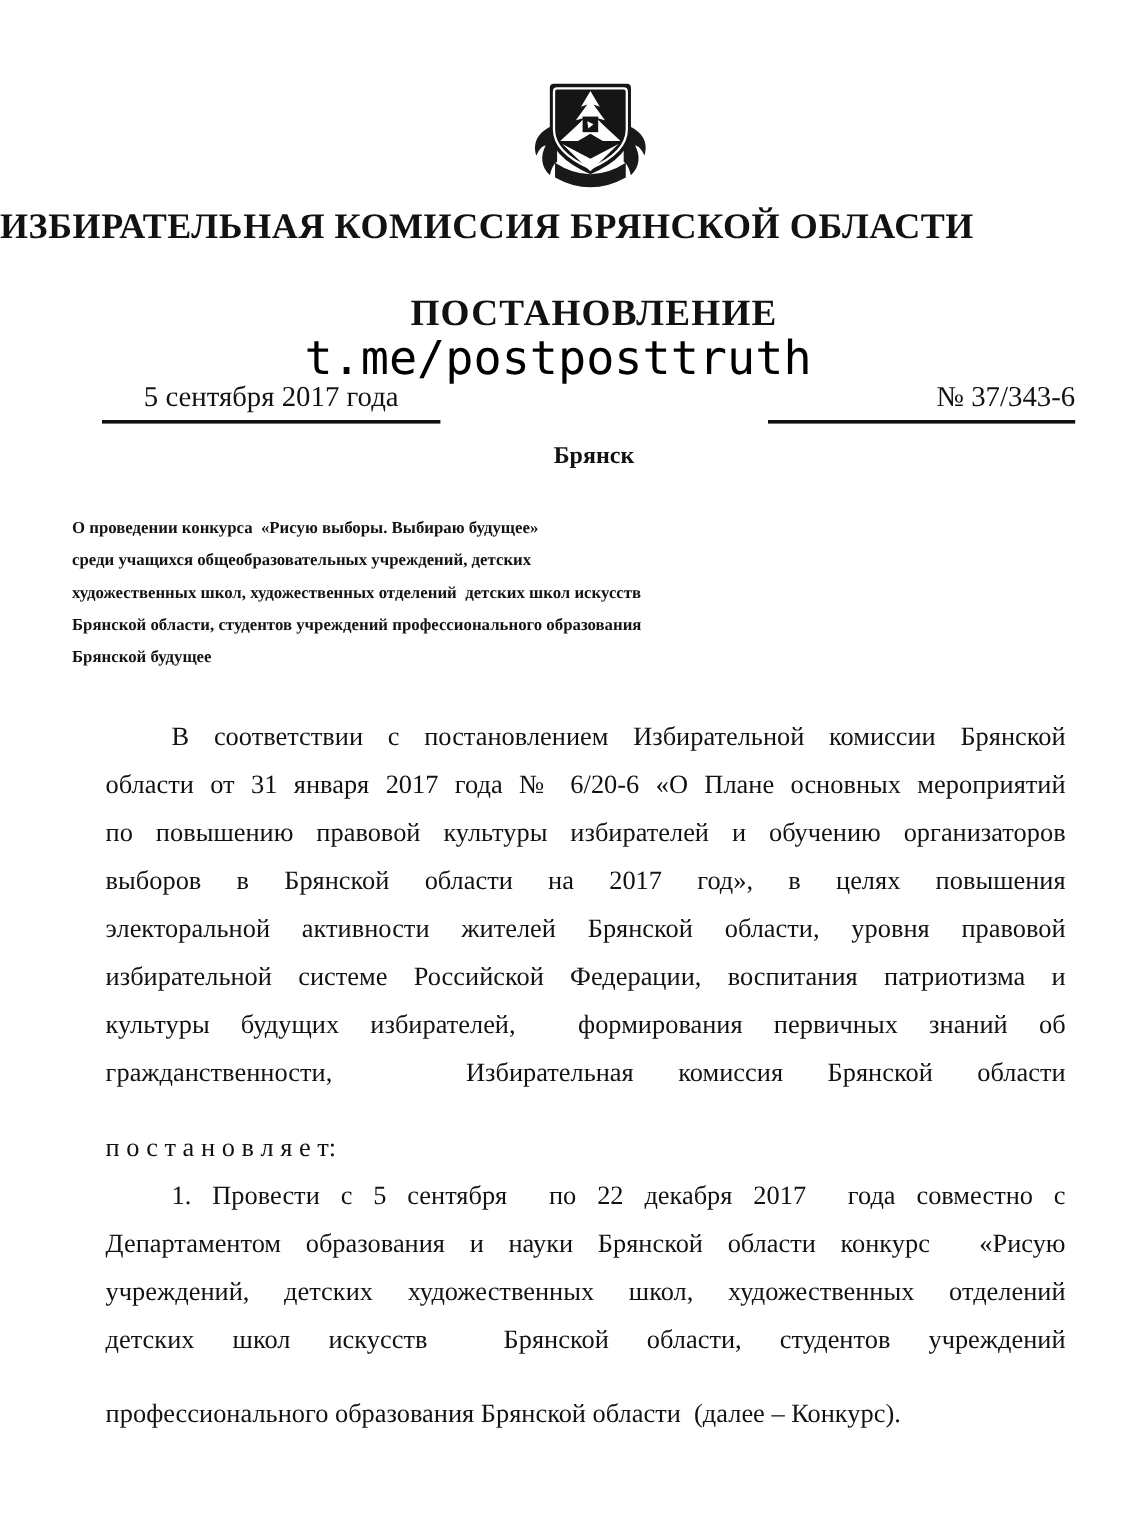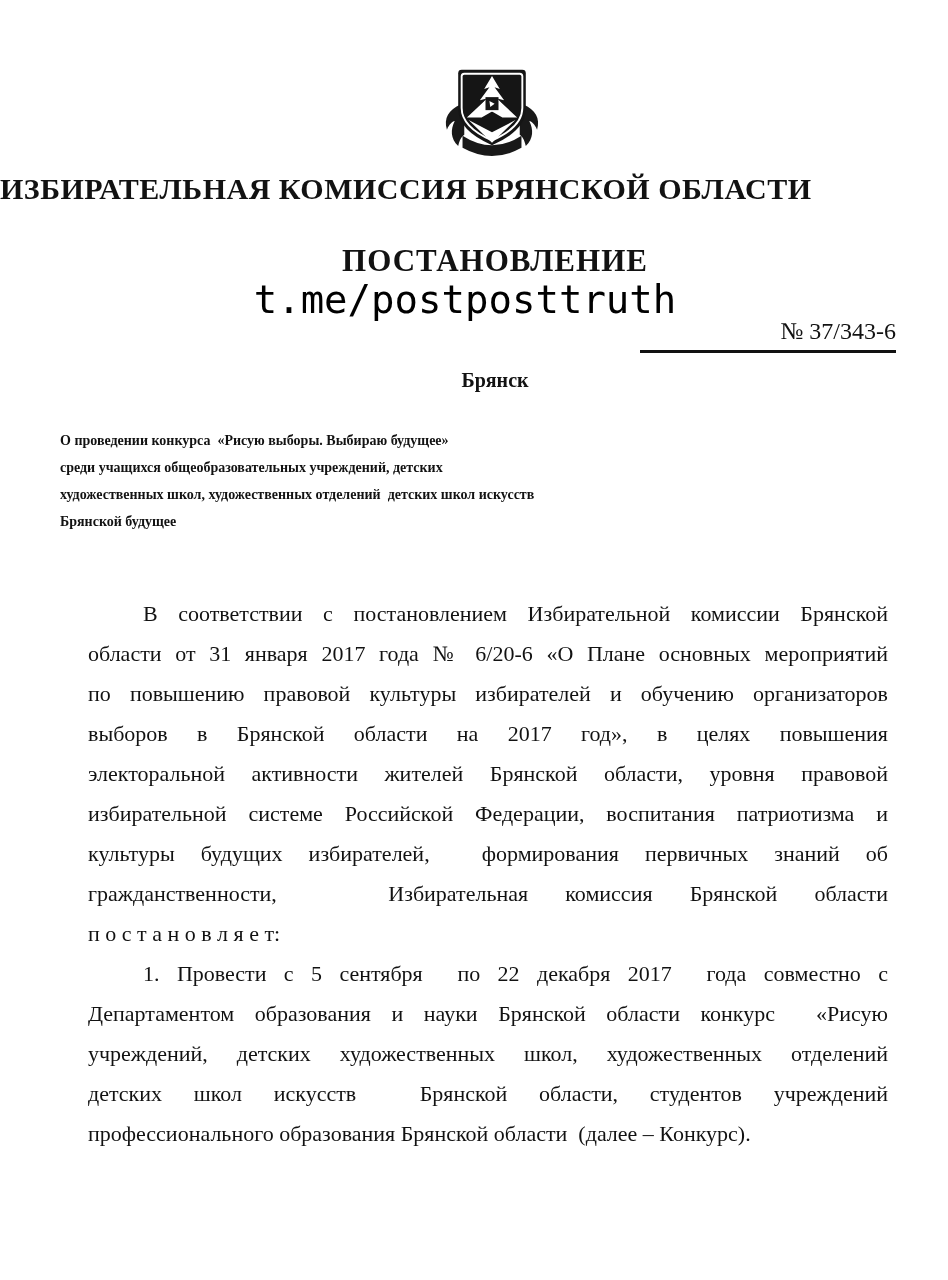--- a/index.html
+++ b/index.html
@@ -111,21 +111,21 @@
   .body-text {
     position: absolute;
     top: 594px;
     left: 88px;
     width: 800px;
     font-size: 22px;
     line-height: 40px;
   }
   .line { white-space: normal; }
   .jl { text-align: justify; text-align-last: justify; }
-  .ll { text-align: left; text-align-last: left; }
+  .ll { text-align: left; text-align-last: left; margin-top: 22px; }
   .ind { text-indent: 55px; }
 </style>
 </head>
 <body>
 
 <div class="page">
 
   <div class="emblem">
     <svg viewBox="0 0 120 115" xmlns="http://www.w3.org/2000/svg">
 
@@ -146,28 +146,30 @@
       <path d="M33,68 L60,82 L87,68 L60,94 Z" fill="#ffffff"></path>
     </svg>
   </div>
 
   <div class="org-name">ИЗБИРАТЕЛЬНАЯ КОМИССИЯ БРЯНСКОЙ ОБЛАСТИ</div>
 
   <div class="doc-type">ПОСТАНОВЛЕНИЕ</div>
 
   <div class="watermark">t.me/postposttruth</div>
 
+  <div class="date-field">5 сентября 2017 года</div>
   <div class="number-field">№ 37/343-6</div>
 
   <div class="city">Брянск</div>
 
   <div class="doc-title">
     <div class="t-line">О проведении конкурса&nbsp; «Рисую выборы. Выбираю будущее»</div>
     <div class="t-line">среди учащихся общеобразовательных учреждений, детских</div>
     <div class="t-line">художественных школ, художественных отделений&nbsp; детских школ искусств</div>
+    <div class="t-line">Брянской области, студентов учреждений профессионального образования</div>
     <div class="t-line">Брянской будущее</div>
   </div>
 
   <div class="body-text">
     <div class="line jl ind">В соответствии с постановлением Избирательной комиссии Брянской</div>
     <div class="line jl">области от 31 января 2017 года № 6/20-6 «О Плане основных мероприятий</div>
     <div class="line jl">по повышению правовой культуры избирателей и обучению организаторов</div>
     <div class="line jl">выборов в Брянской области на 2017 год», в целях повышения</div>
     <div class="line jl">электоральной активности жителей Брянской области, уровня правовой</div>
     <div class="line jl">избирательной системе Российской Федерации, воспитания патриотизма и</div>

